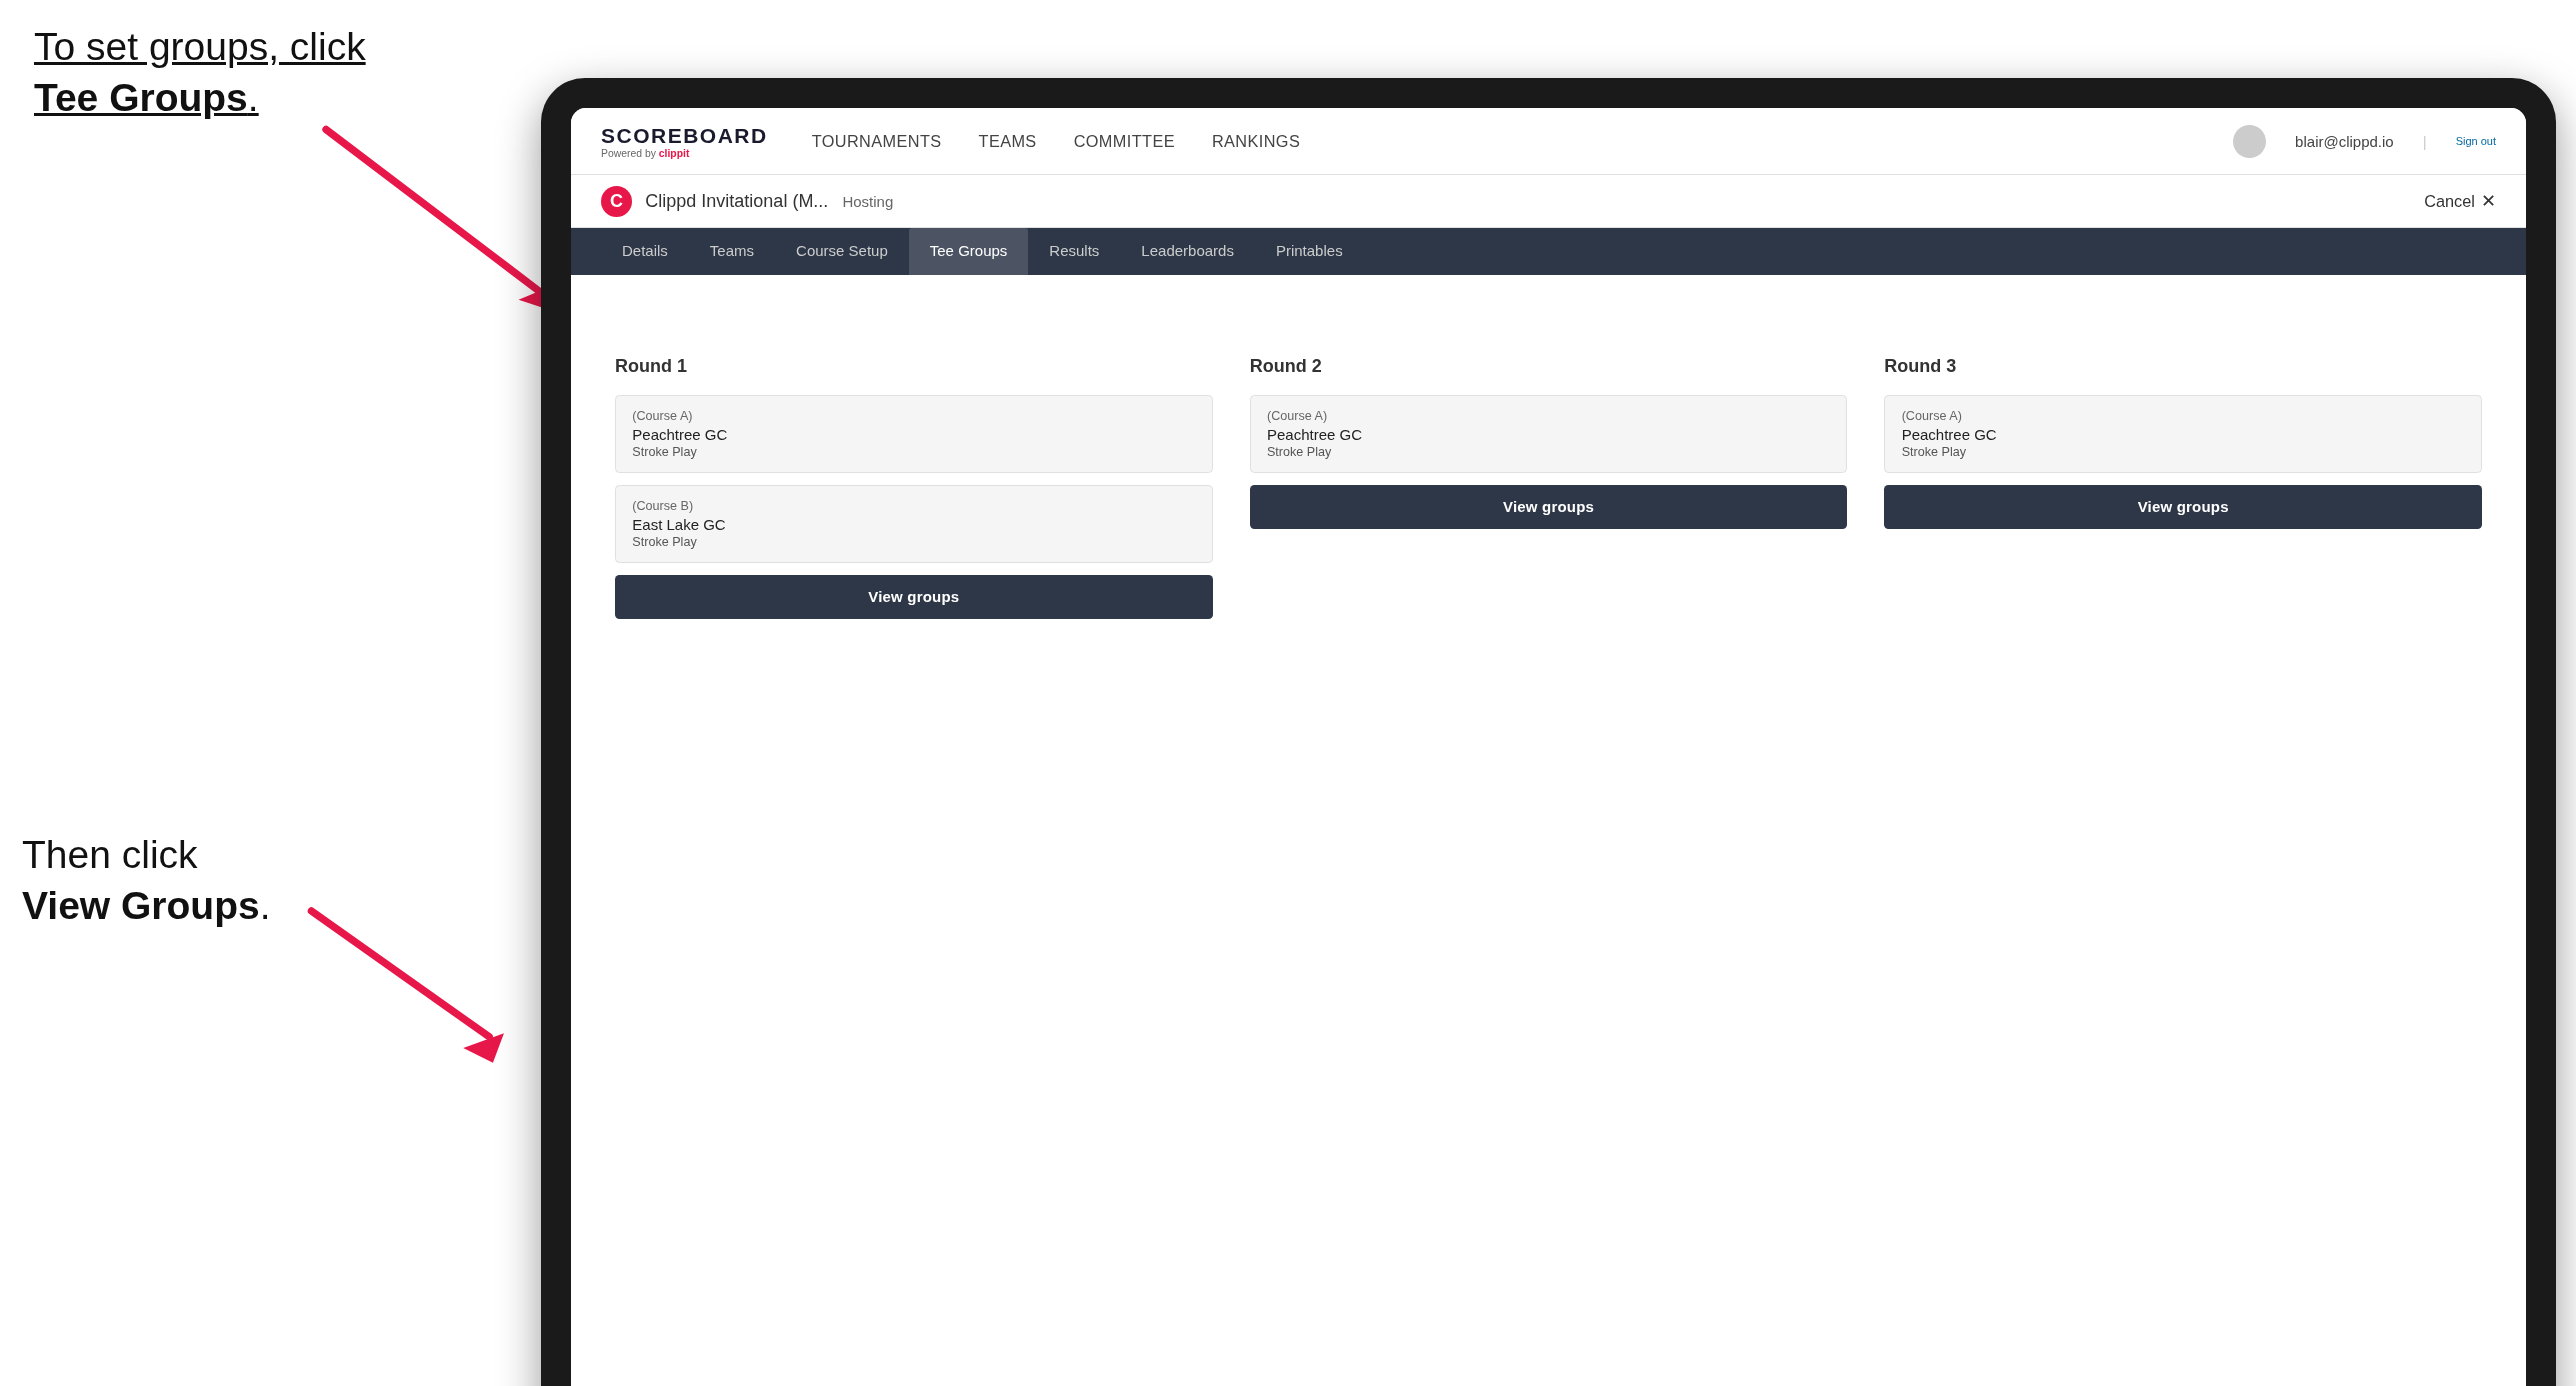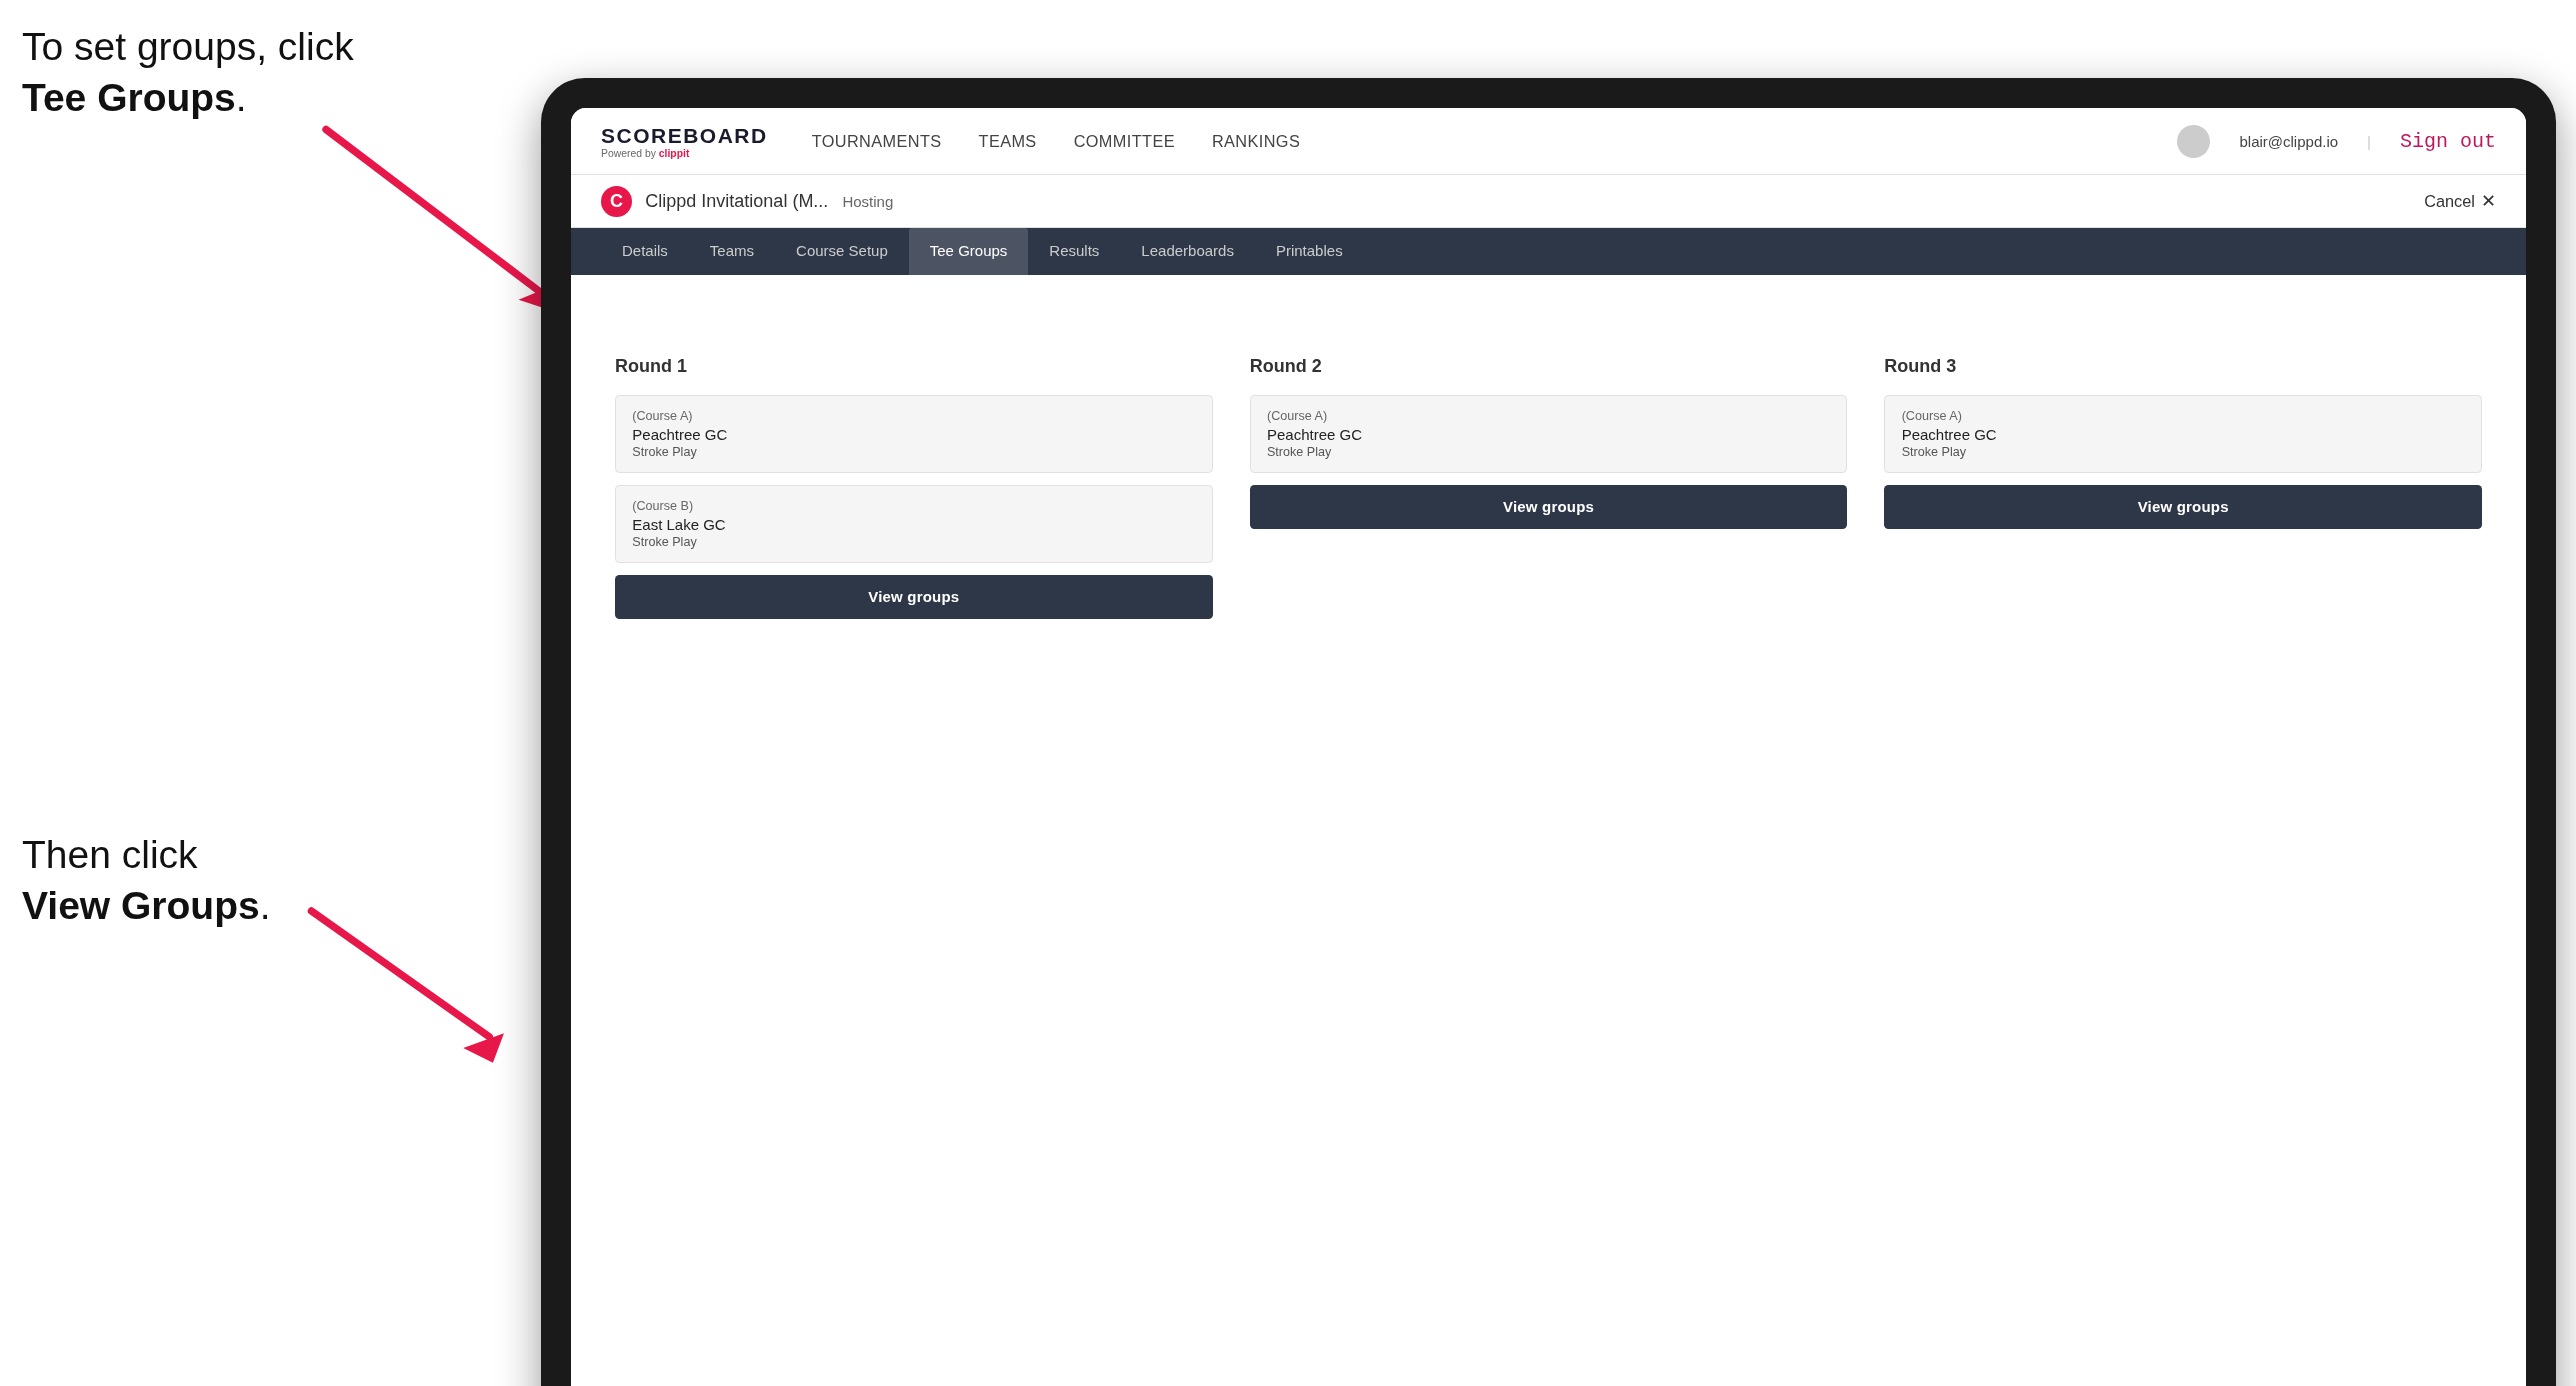--- a/index.html
+++ b/index.html
@@ -9,24 +9,25 @@
       width: 2576px;
       height: 1386px;
       position: relative;
       overflow: hidden;
     }
 
     
     .instruction-top {
       position: absolute;
       top: 22px;
-      left: 22px;
+      left: 34px;
       font-size: 39px;
       line-height: 1.3;
       color: #111;
+      text-decoration: underline;
     }
     .instruction-top .bold { font-weight: 800; }
 
     
     .instruction-bottom {
       position: absolute;
       top: 830px;
       left: 22px;
       font-size: 39px;
       line-height: 1.3;
@@ -120,24 +121,23 @@
       border-radius: 50%;
       background: #ccc;
     }
 
     .user-email {
       font-size: 15px;
       color: #444;
     }
 
     .sign-out {
-      font-size: 20px;
-      color: #be185d;
+      font-size: 11px;
+      color: #0369a1;
       cursor: pointer;
-      font-family: Liberation Mono, monospace;
     }
 
     .separator { color: #ccc; font-size: 15px; }
 
     
     .tournament-bar {
       background: #ffffff;
       border-bottom: 0.7px solid #e0e0e0;
       display: flex;
       align-items: center;

